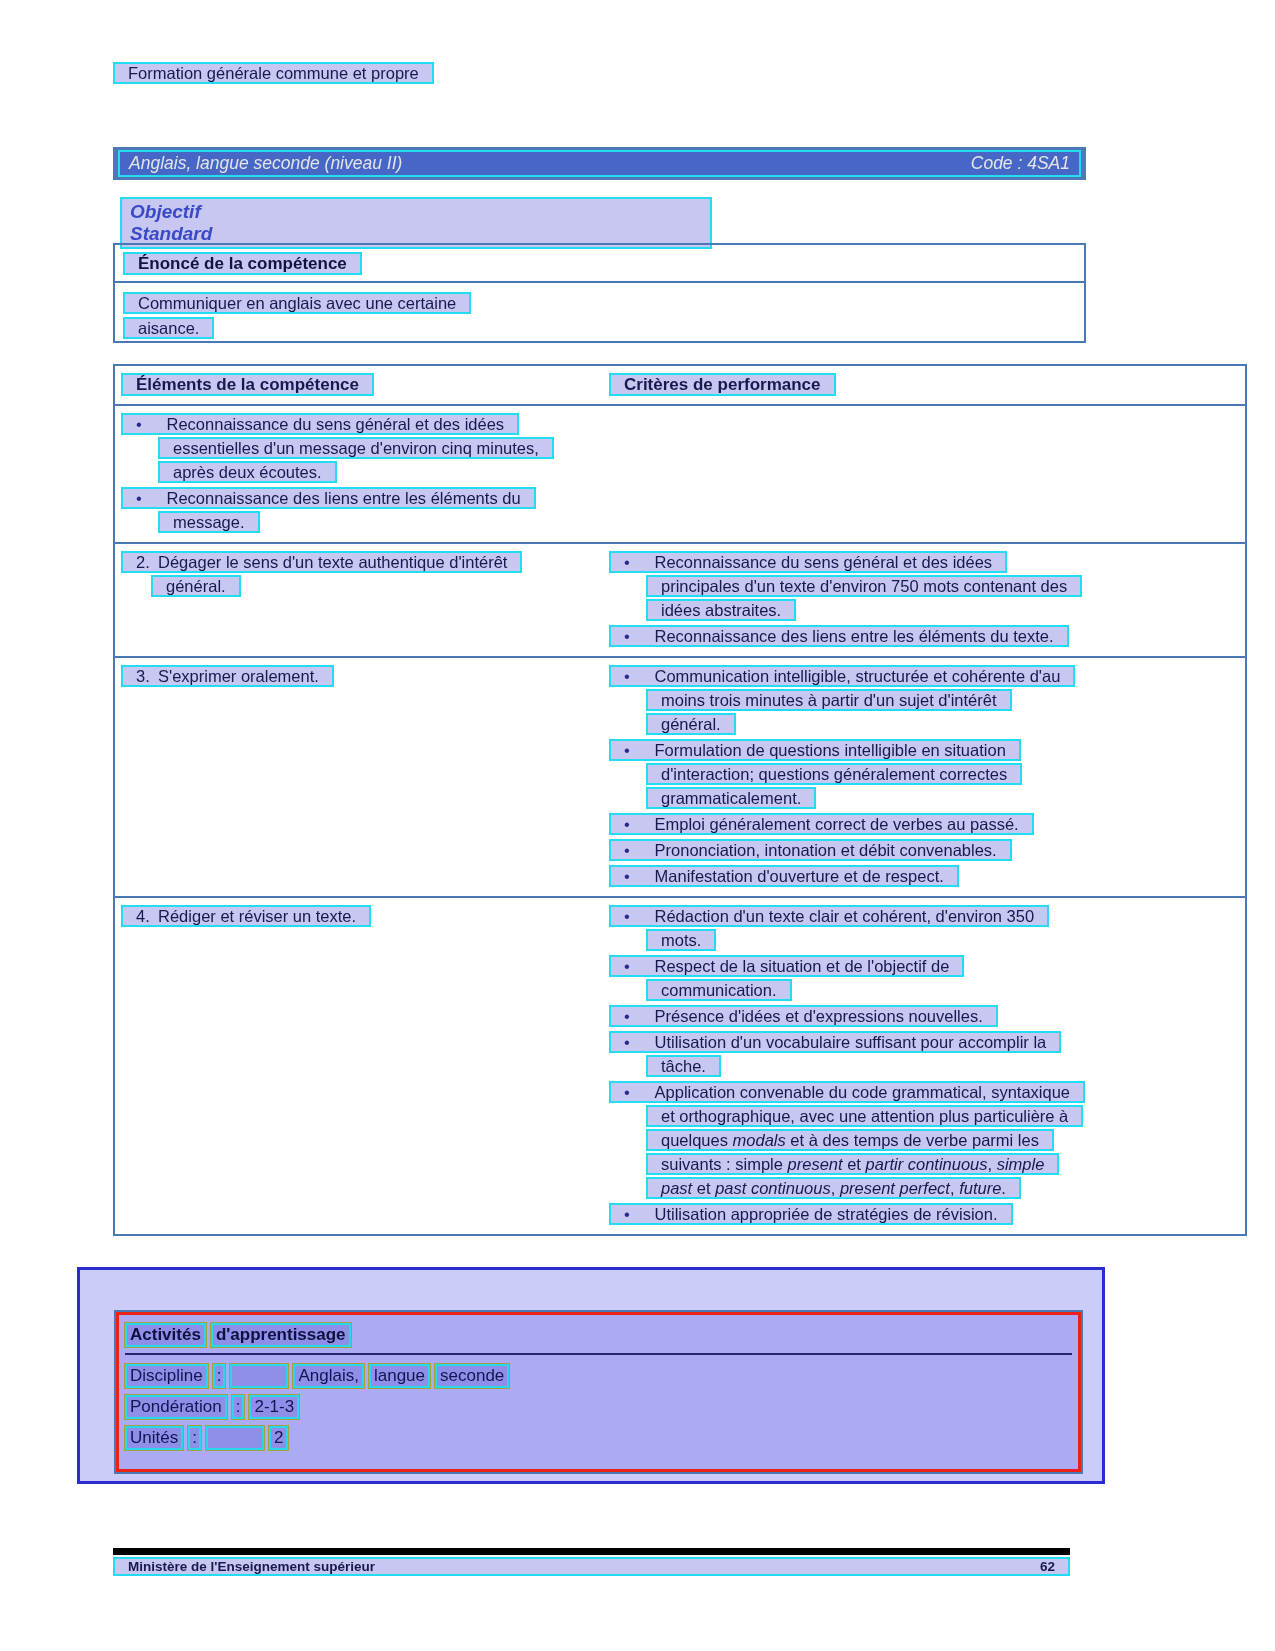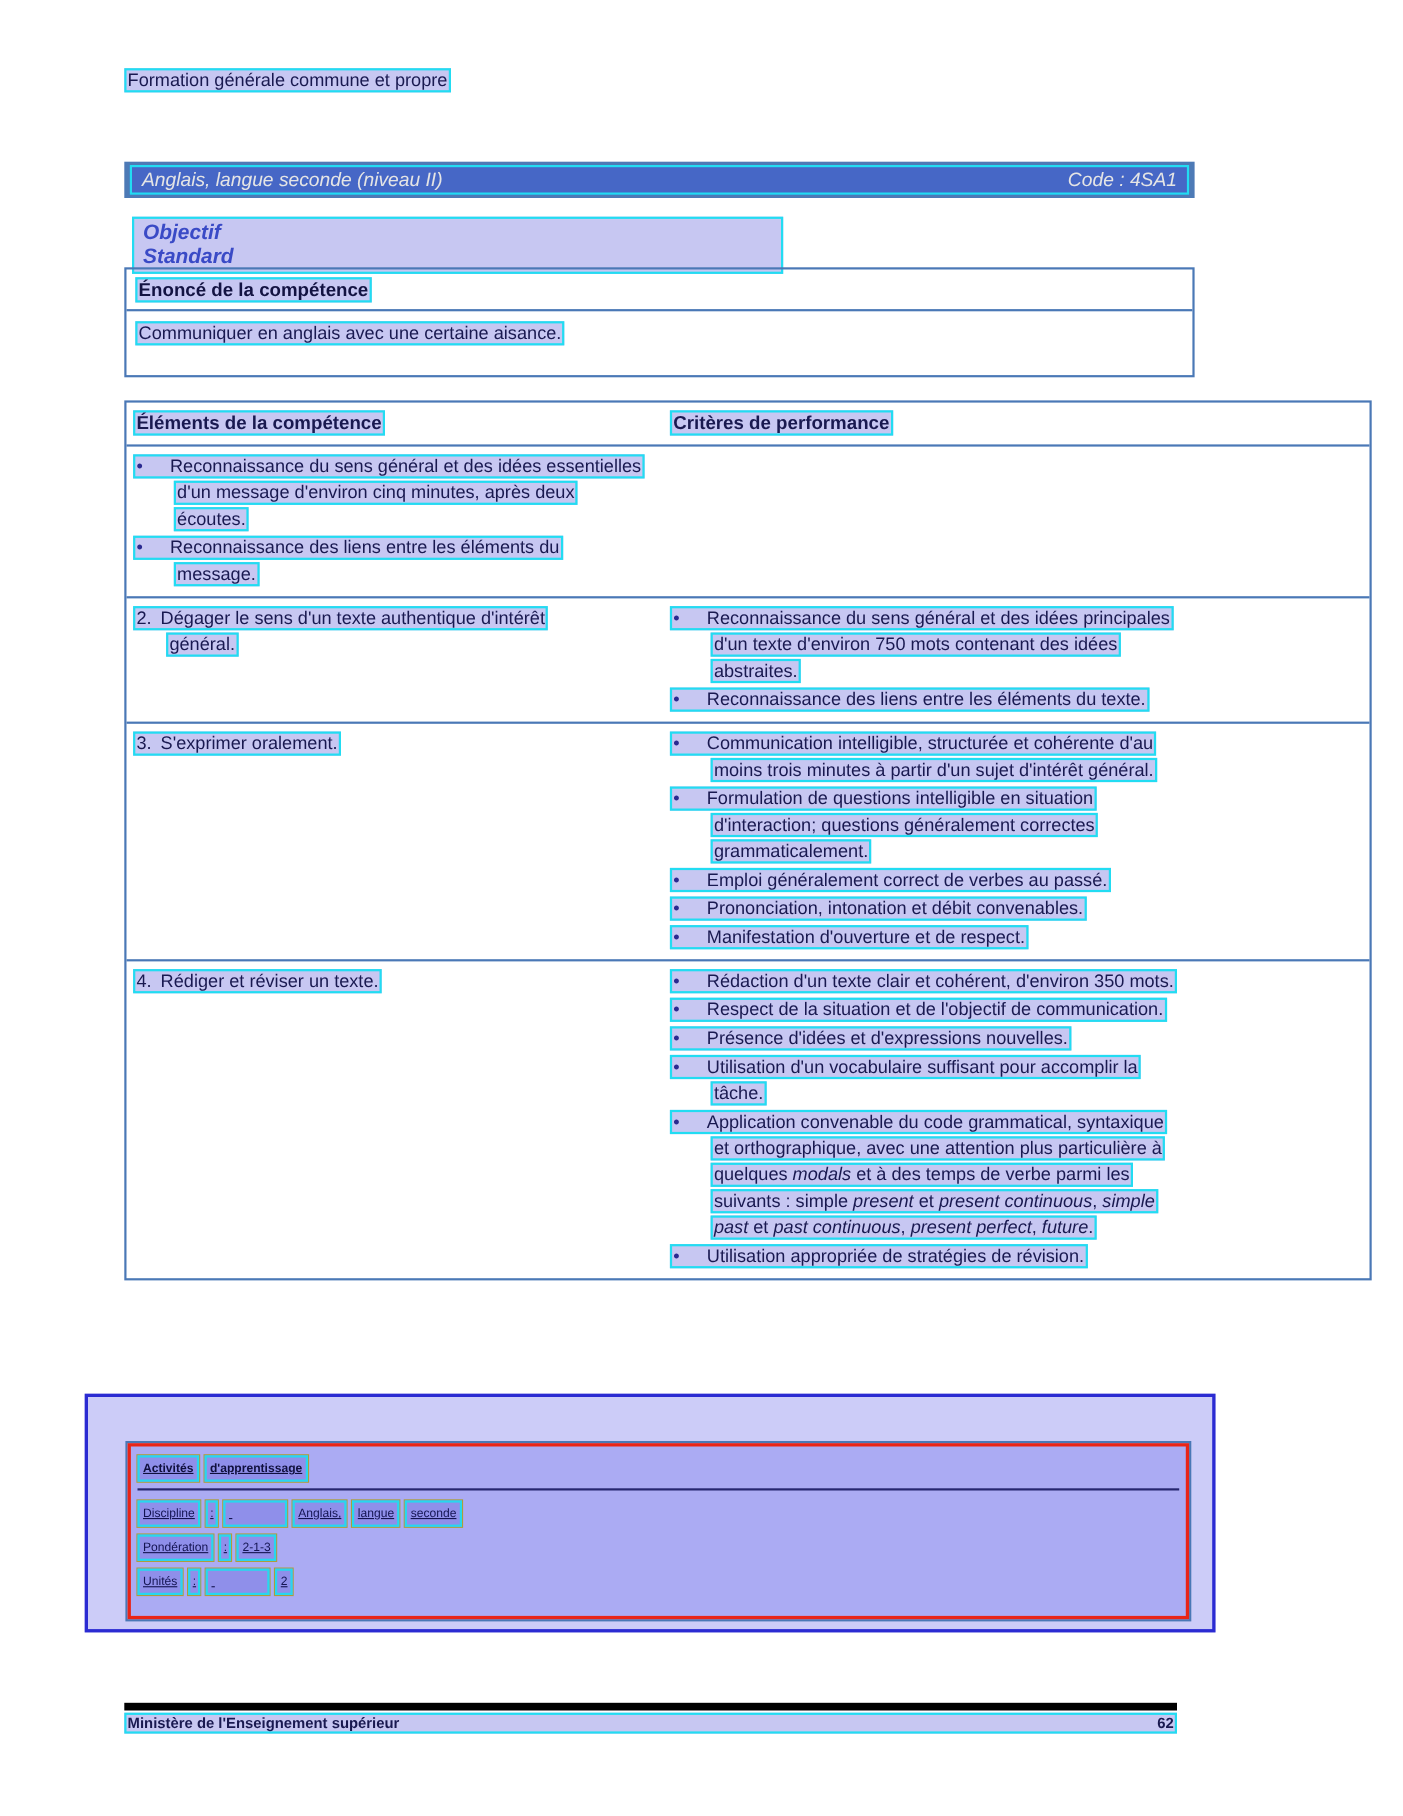--- a/index.html
+++ b/index.html
@@ -5,21 +5,21 @@
   html,body{margin:0;padding:0;}
   body{
     width:1275px;height:1651px;position:relative;background:#ffffff;
     font-family:"Liberation Sans", sans-serif;color:#191950;
   }
   
   .hl{
     background:#c7c7f2;
     border:2px solid #22dcf2;
     color:#191950;
-    padding:0 1px;
+    padding:0 13px;
     -webkit-box-decoration-break:clone;
     box-decoration-break:clone;
   }
   .abs{position:absolute;}
   
   .top-label{left:113px;top:64px;font-size:16.5px;}
   
   .header-bar{
     left:113px;top:147px;width:973px;height:33px;background:#4d7ab6;
     display:flex;align-items:center;padding:0 5px;box-sizing:border-box;
@@ -70,21 +70,21 @@
     border:2px solid #4a78b6;box-sizing:border-box;
   }
   .activity-red{
     border:3px solid #e92417;background:rgba(118,118,234,0.38);
     padding:8px 6px 12px;
   }
   .act-divider{border-top:2px solid #26266e;margin:6px 0 9px;}
   .wbox{
     display:inline-block;background:#8f8fea;border:2px solid #27d7ee;
     box-shadow:0 0 0 1px #ab9e3c;color:#141452;padding:0 3px;margin-right:5px;
-    font-size:11px;line-height:20px;text-decoration:underline;
+    font-size:17px;line-height:20px;
   }
   .wbox.bold{font-weight:bold;color:#10103e;}
   .wbox.colon{padding:0 2px;}
   .wbox.spacer{width:48px;}
   .arow{margin-bottom:7px;}
   
   .footer-rule{left:113px;top:1548px;width:957px;height:7px;background:#000000;}
   .footer-bar{
     left:113px;top:1557px;width:957px;display:flex;justify-content:space-between;
     font-size:13.5px;font-weight:bold;box-sizing:border-box;
@@ -158,21 +158,21 @@
       </div>
       <div class="trow">
         <div class="cell-left">
           <div class="hang"><span class="hl"><span class="num">4.</span> Rédiger et réviser un texte.</span></div>
         </div>
         <div class="cell-right">
           <div class="bullet"><span class="hl btext">Rédaction d'un texte clair et cohérent, d'environ 350 mots.</span></div>
           <div class="bullet"><span class="hl btext">Respect de la situation et de l'objectif de communication.</span></div>
           <div class="bullet"><span class="hl btext">Présence d'idées et d'expressions nouvelles.</span></div>
           <div class="bullet"><span class="hl btext">Utilisation d'un vocabulaire suffisant pour accomplir la tâche.</span></div>
-          <div class="bullet"><span class="hl btext">Application convenable du code grammatical, syntaxique et orthographique, avec une attention plus particulière à quelques <i>modals</i> et à des temps de verbe parmi les suivants : simple <i>present</i> et <i>present continuous</i>, <i>simple past</i> et <i>past continuous</i>, <i>present perfect</i>, <i>future</i>.</span></div>
+          <div class="bullet"><span class="hl btext">Application convenable du code grammatical, syntaxique et orthographique, avec une attention plus particulière à quelques <i>modals</i> et à des temps de verbe parmi les suivants : simple <i>present</i> et <i>partir continuous</i>, <i>simple past</i> et <i>past continuous</i>, <i>present perfect</i>, <i>future</i>.</span></div>
           <div class="bullet"><span class="hl btext">Utilisation appropriée de stratégies de révision.</span></div>
         </div>
       </div>
     </div>
 </div>
 
 <div class="abs overlay">
   <div class="activity-outer">
     <div class="activity-red">
       <div id="act-heading"><span class="wbox bold">Activités</span><span class="wbox bold">d'apprentissage</span></div>

